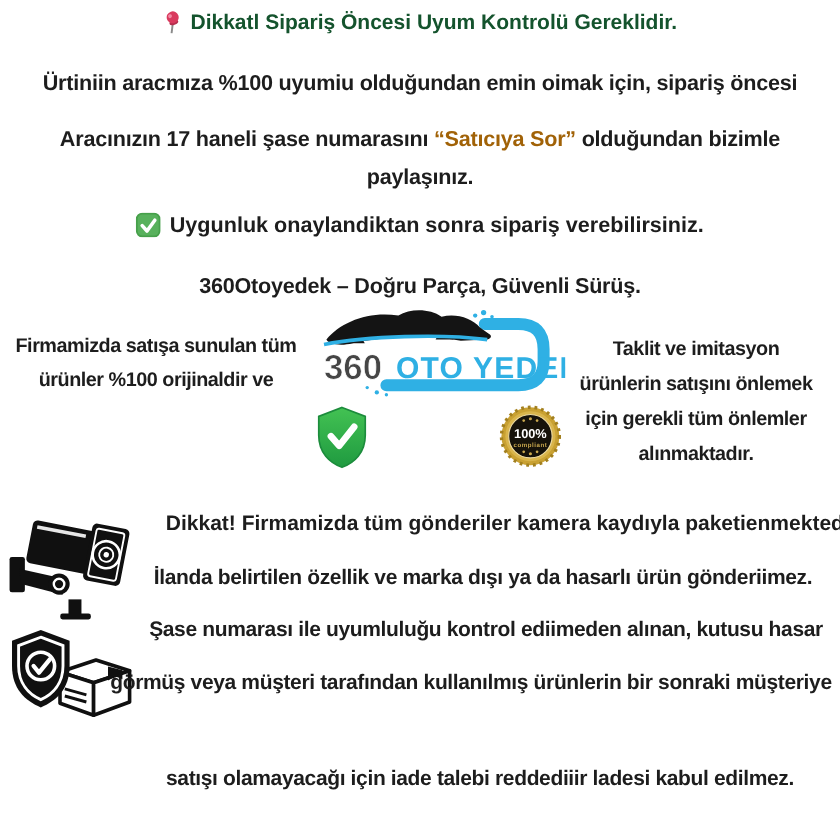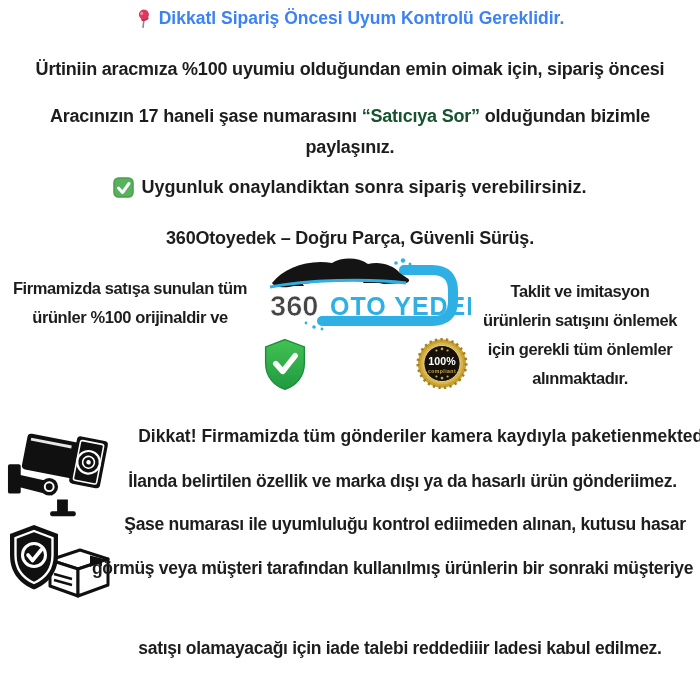--- a/index.html
+++ b/index.html
@@ -2,22 +2,22 @@
 <html><head>
 <meta charset="utf-8">
 <style>
   html,body{margin:0;padding:0;background:#ffffff;}
   #stage{
     position:relative;width:700px;height:700px;background:#ffffff;overflow:hidden;
     font-family:"Liberation Sans","DejaVu Sans",sans-serif;font-weight:bold;color:#1d1d1d;
   }
   .line{position:absolute;left:0;width:100%;text-align:center;white-space:nowrap;letter-spacing:-0.2px;}
   .row{position:absolute;display:flex;align-items:center;justify-content:center;gap:7px;white-space:nowrap;}
-  .orange{color:#14532d;}
-  .title-row{top:8px;left:0;width:100%;font-size:17.5px;color:#3b82f6;}
+  .orange{color:#a16207;}
+  .title-row{top:8px;left:0;width:100%;font-size:17.5px;color:#14532d;}
   .l-compat{top:59px;font-size:18px;}
   .l-vin1{top:106px;font-size:18px;}
   .l-vin2{top:137px;font-size:18px;}
   .approve-row{top:177px;left:0;width:100%;font-size:18px;}
   .l-brand{top:228px;font-size:18px;}
   .col{position:absolute;text-align:center;font-size:16.5px;line-height:29px;letter-spacing:-0.4px;}
   .col-left{top:274px;left:0;width:260px;}
   .col-right{top:277px;left:460px;width:240px;}
   .logo-wrap{position:absolute;left:256px;top:256px;width:215px;height:80px;text-decoration:underline;}
   .shield-green{position:absolute;left:261px;top:335px;width:48px;height:59px;}

